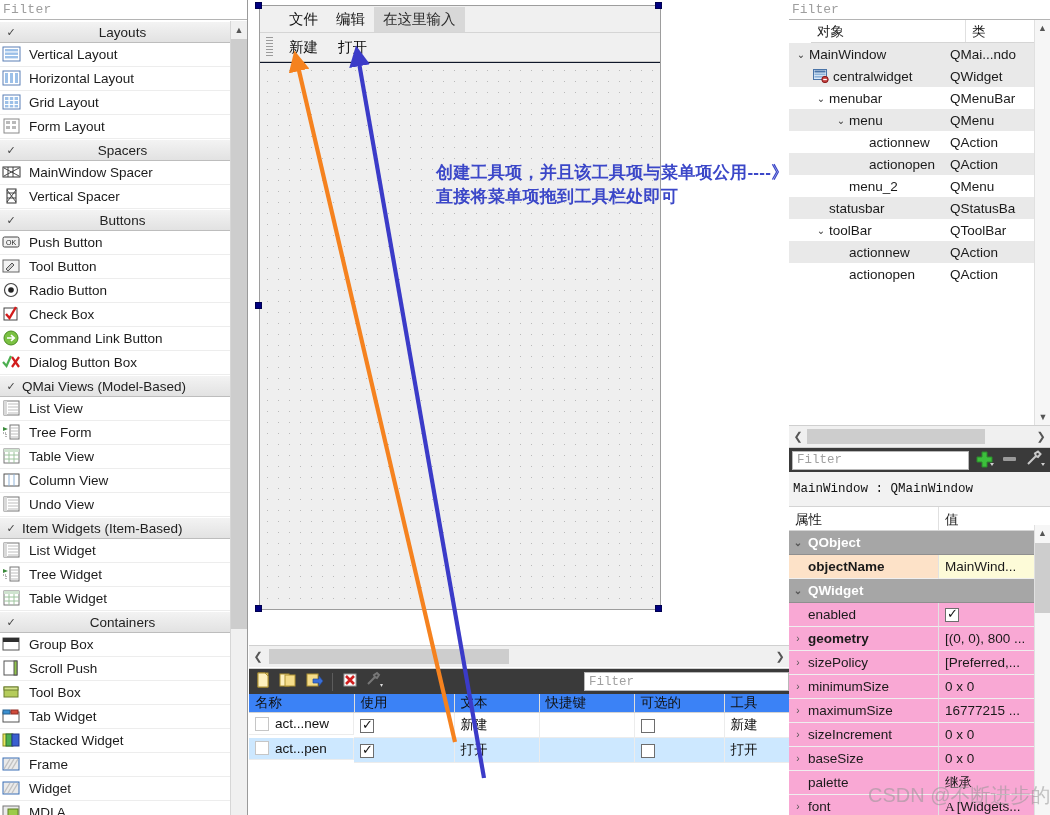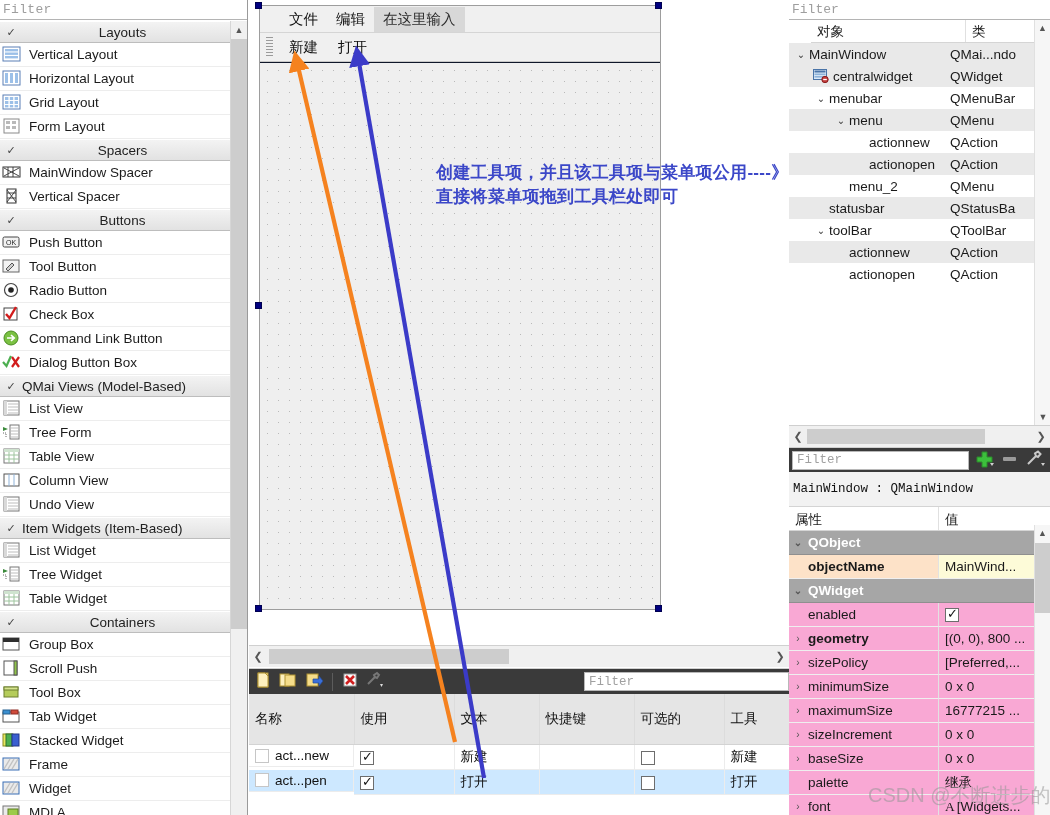--- a/index.html
+++ b/index.html
@@ -127,21 +127,21 @@
   }
   #ae-toolbar .sep { width: 1px; height: 18px; background: #5c5c5c; margin: 0 2px; }
   #ae-filter {
     margin-left: auto; width: 205px; height: 19px; background: #ffffff;
     border: 1px solid #b8b8b8; display: flex; align-items: center; padding-left: 4px;
   }
   #ae-filter .ph { font-family: "Liberation Mono", monospace; font-size: 12.5px; color: #a0a0a0; }
   #ae-table { width: 100%; border-collapse: collapse; table-layout: fixed; }
   #ae-table th {
     font-weight: normal; font-size: 13.5px; color: #111; text-align: left;
-    padding: 16px 6px; background: #e5e5e5; border-right: 1px solid #dcdcdc;
+    padding: 0 6px; background: #3b82f6; border-right: 1px solid #dcdcdc;
     border-bottom: 1px solid #d3d3d3;
   }
   #ae-table td {
     font-size: 13.5px; color: #111; padding: 3px 6px;
     border-right: 1px solid #ececec; border-bottom: 1px solid #ececec;
     white-space: nowrap; overflow: hidden;
   }
   #ae-table tr.selected td { background: #cde8ff; }
   .cb {
     display: inline-block; width: 14px; height: 14px; border: 1px solid #6d6d6d;

